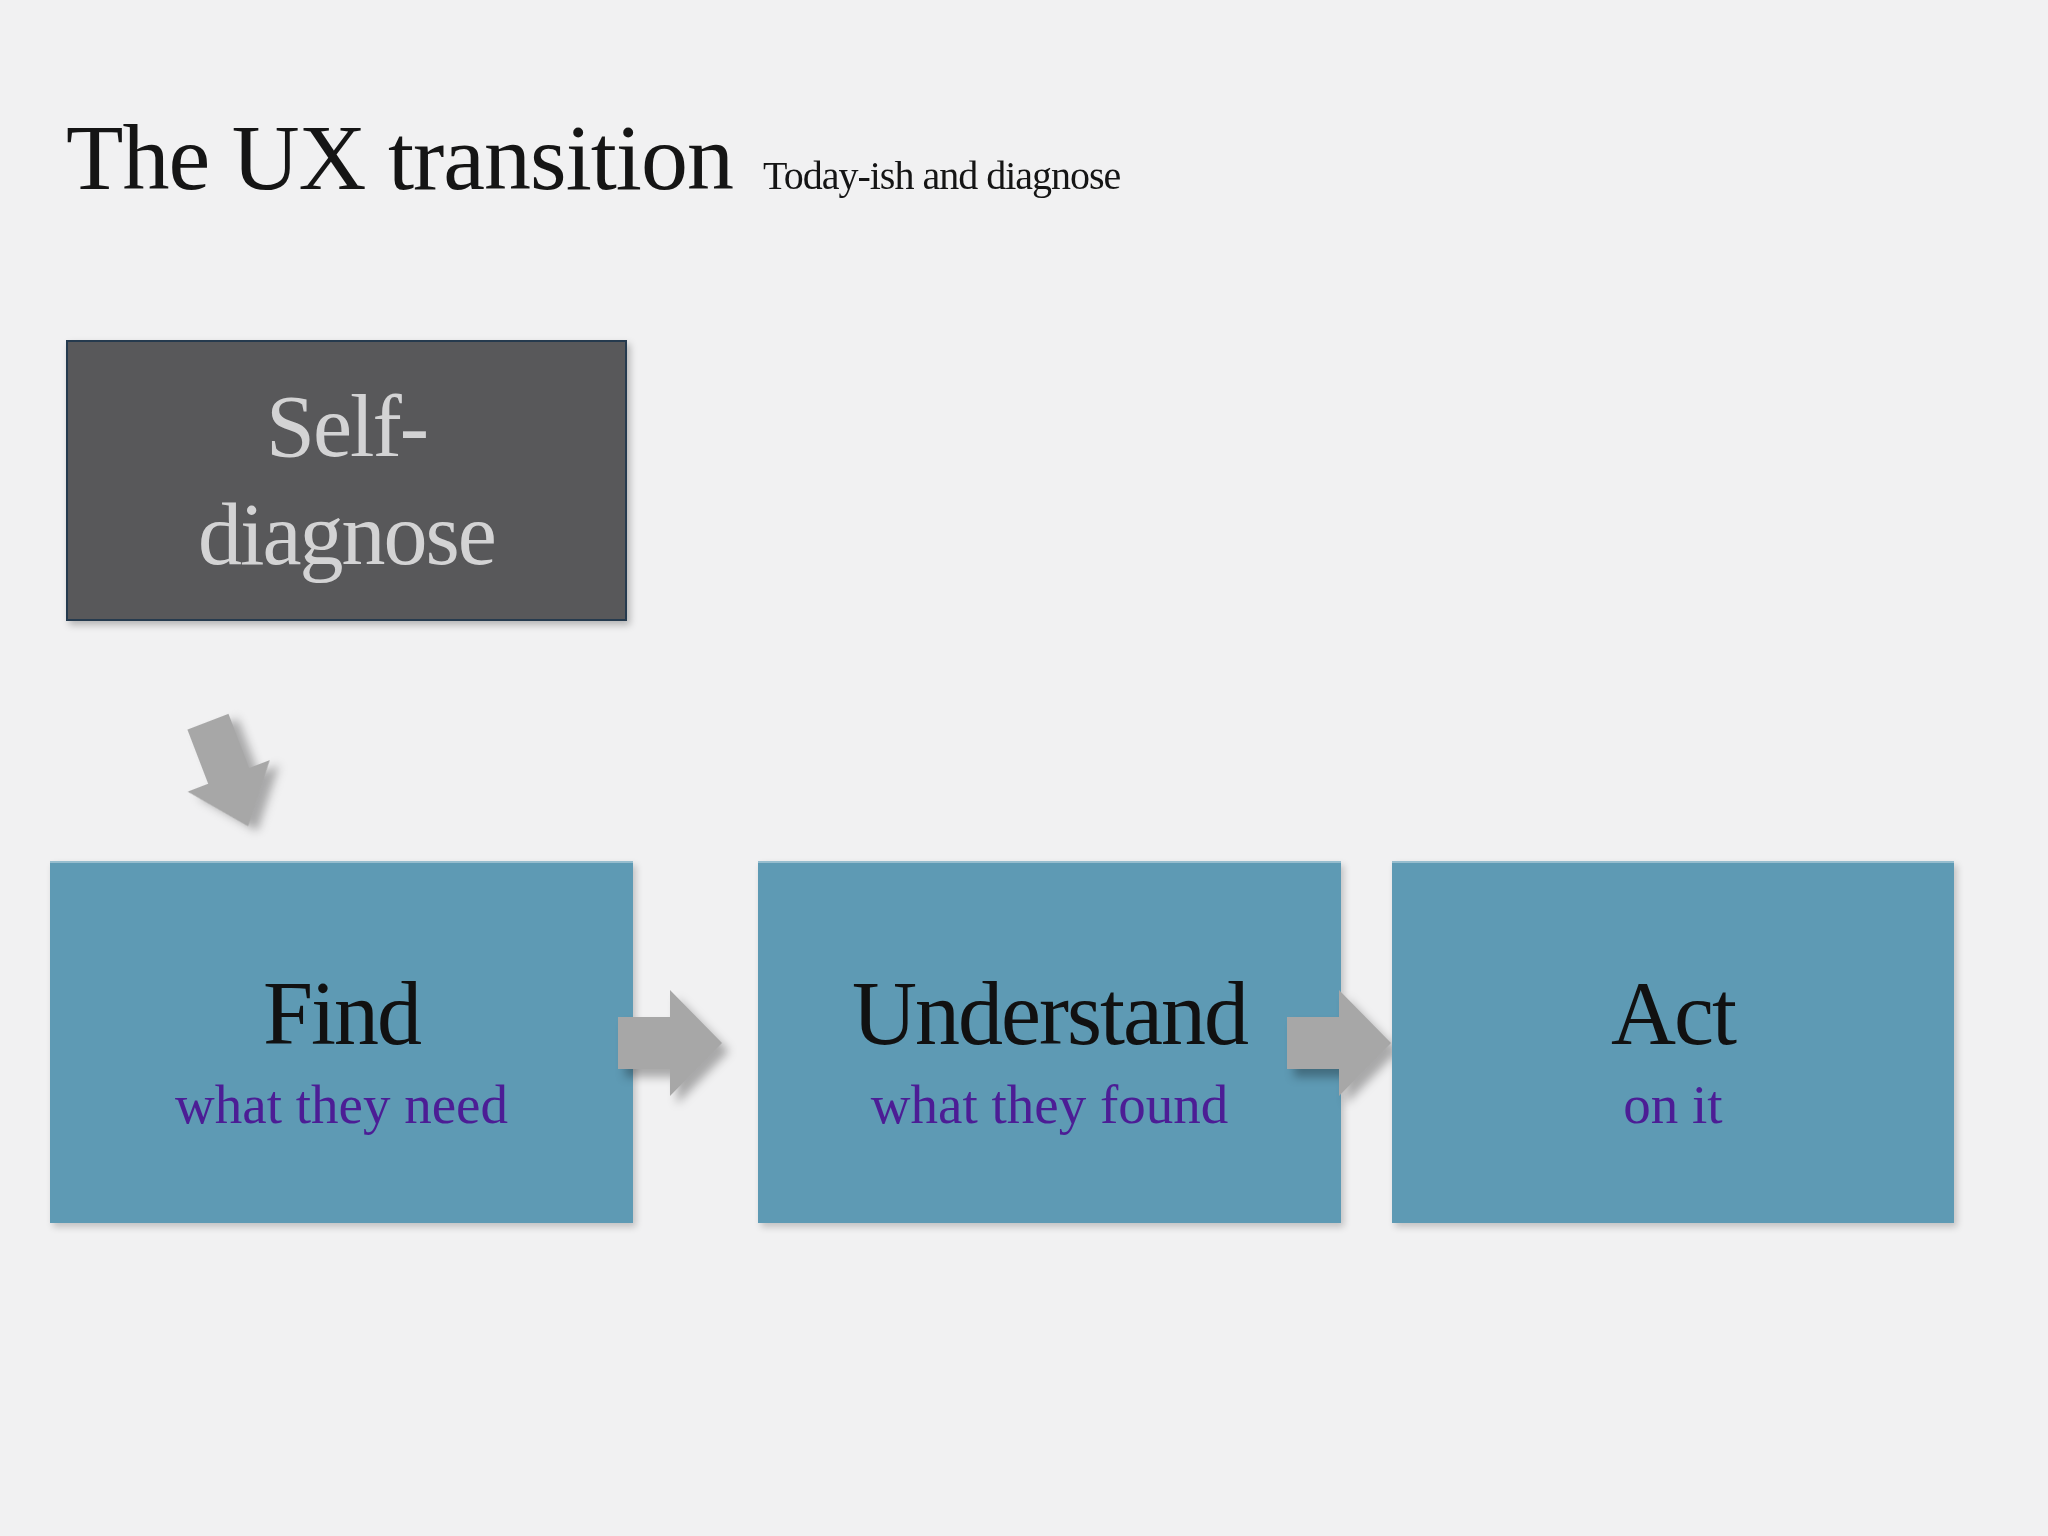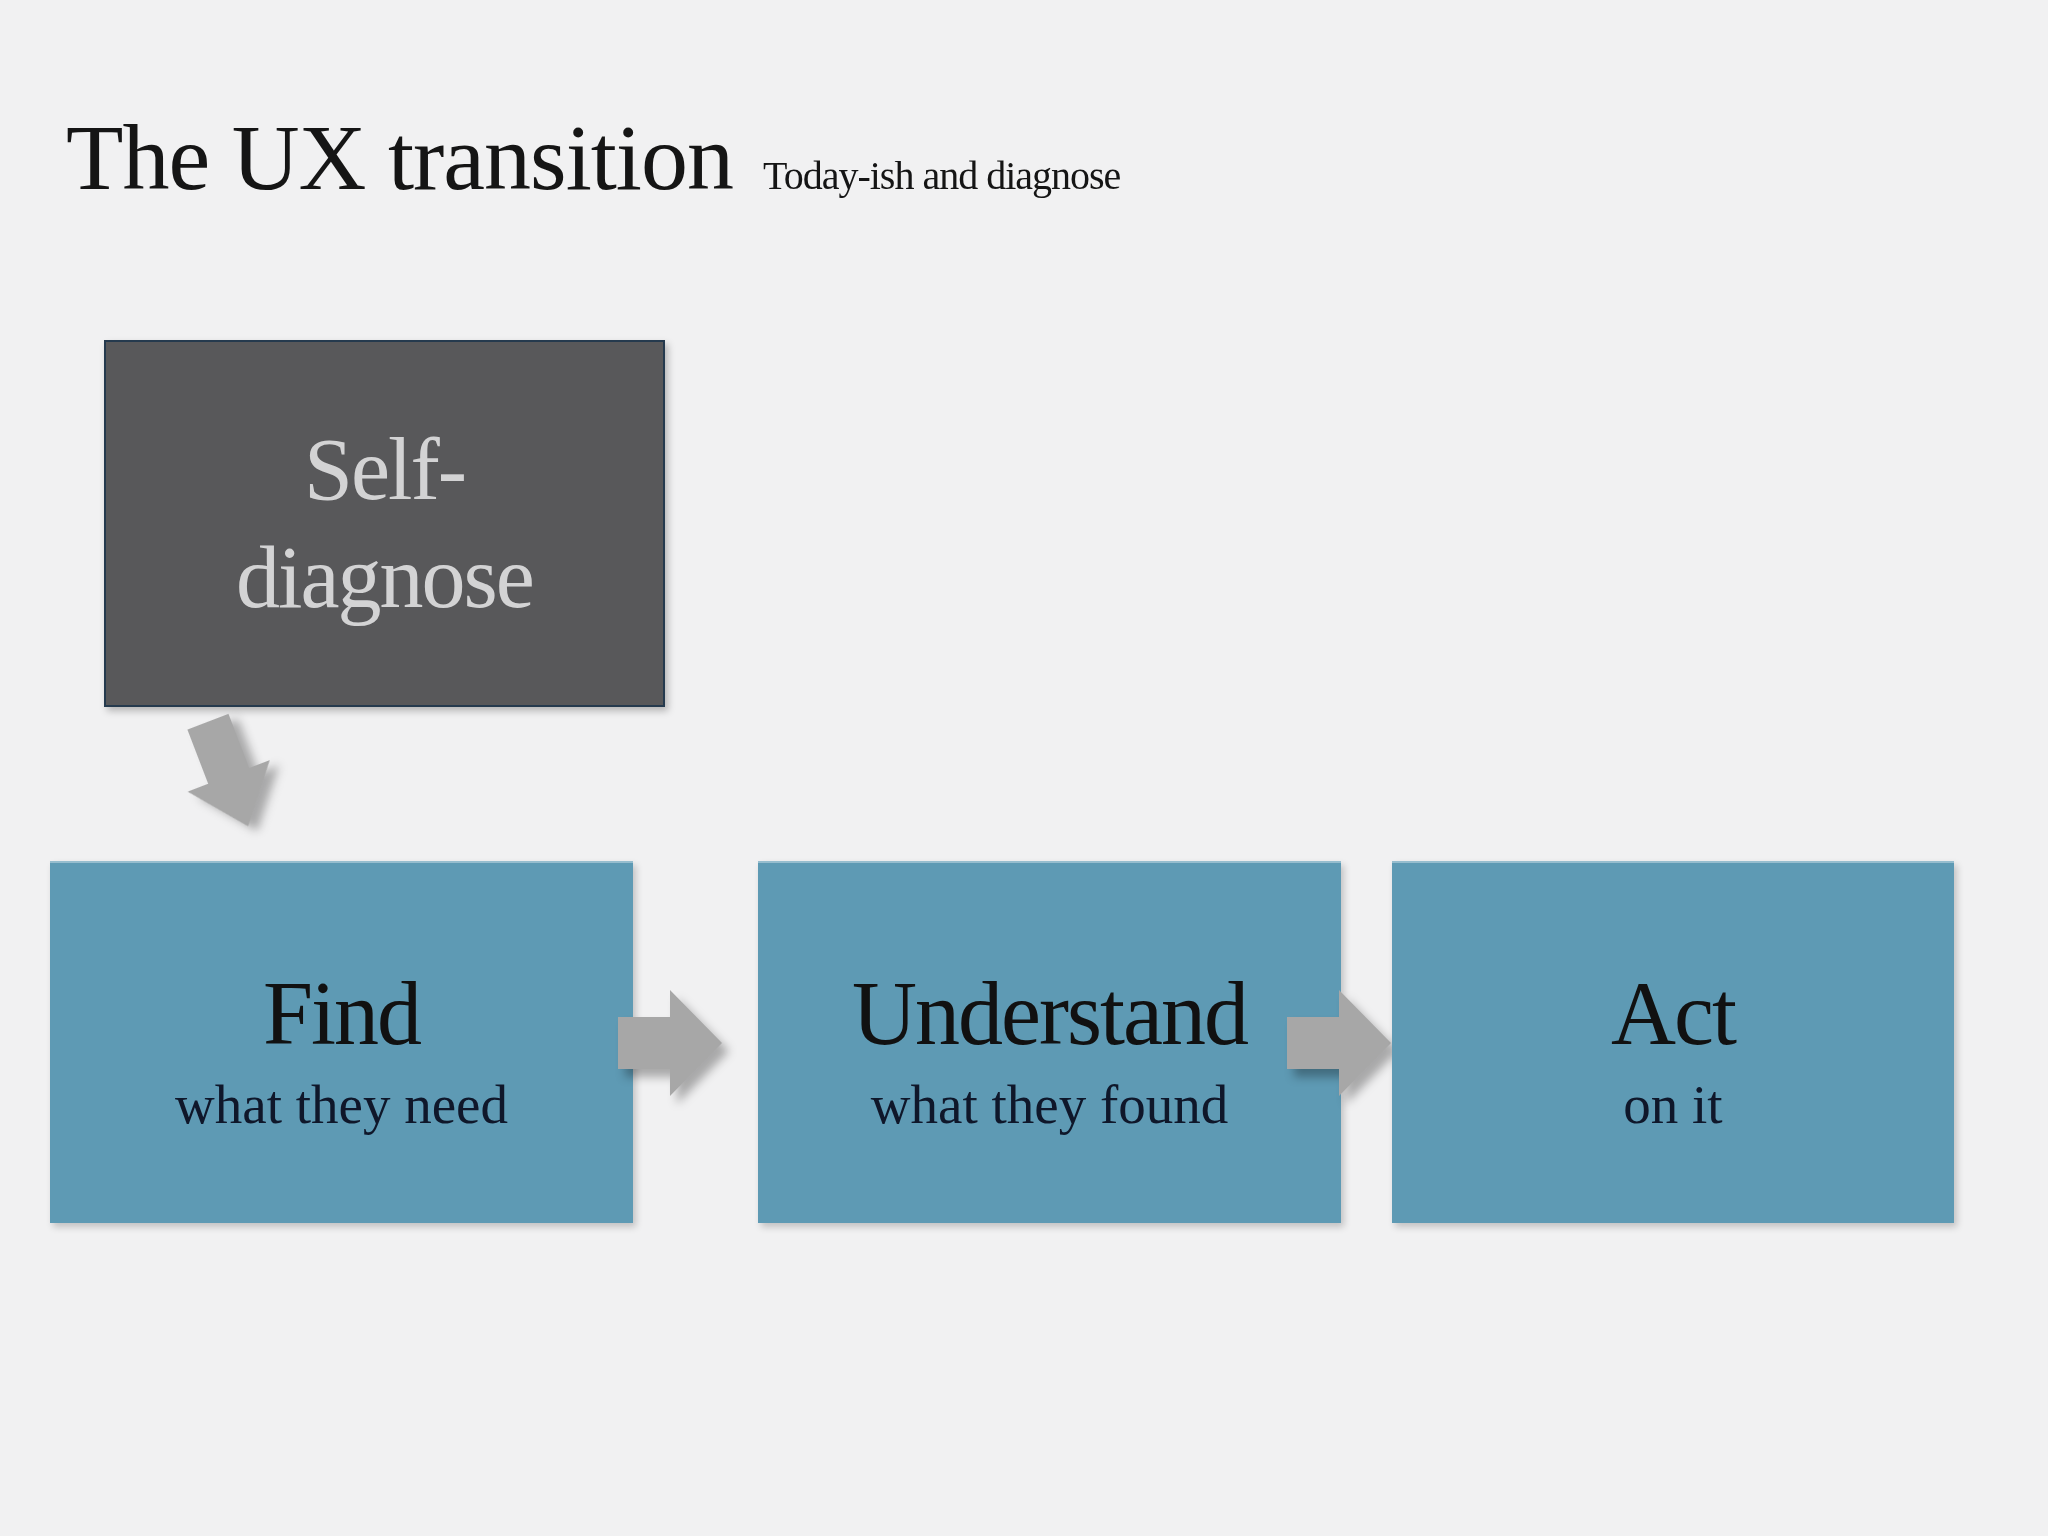--- a/index.html
+++ b/index.html
@@ -48,25 +48,24 @@
     display: flex;
     flex-direction: column;
     align-items: center;
     justify-content: center;
     text-align: center;
   }
   .legacy-box {
     left: 66px;
     top: 340px;
     width: 561px;
-    height: 367px;
+    height: 281px;
     background: var(--legacy-box, #58585a);
     border: 2px solid var(--legacy-box-border, #253a4e);
     box-shadow: 3px 4px 7px rgba(0,0,0,0.25);
-    margin-left: 38px;
   }
   .legacy-line {
     font-size: 88px;
     line-height: 1.22;
     letter-spacing: -2px;
     color: var(--legacy-text, #d3d3d4);
   }
 
   .step-box {
     top: 861px;
@@ -82,21 +81,21 @@
   .step-title {
     font-size: 90px;
     line-height: 1;
     letter-spacing: -2px;
     color: #111111;
   }
   .step-sub {
     margin-top: 18px;
     font-size: 55px;
     line-height: 1;
-    color: #0f172a;
+    color: #4c1d95;
   }
 
   
   .arrow {
     position: absolute;
     color: var(--arrow, #a7a7a7);
     filter: drop-shadow(7px 8px 5px rgba(0,0,0,0.30));
   }
   .arrow svg { display: block; width: 100%; height: 100%; }
   .bent-arrow {

